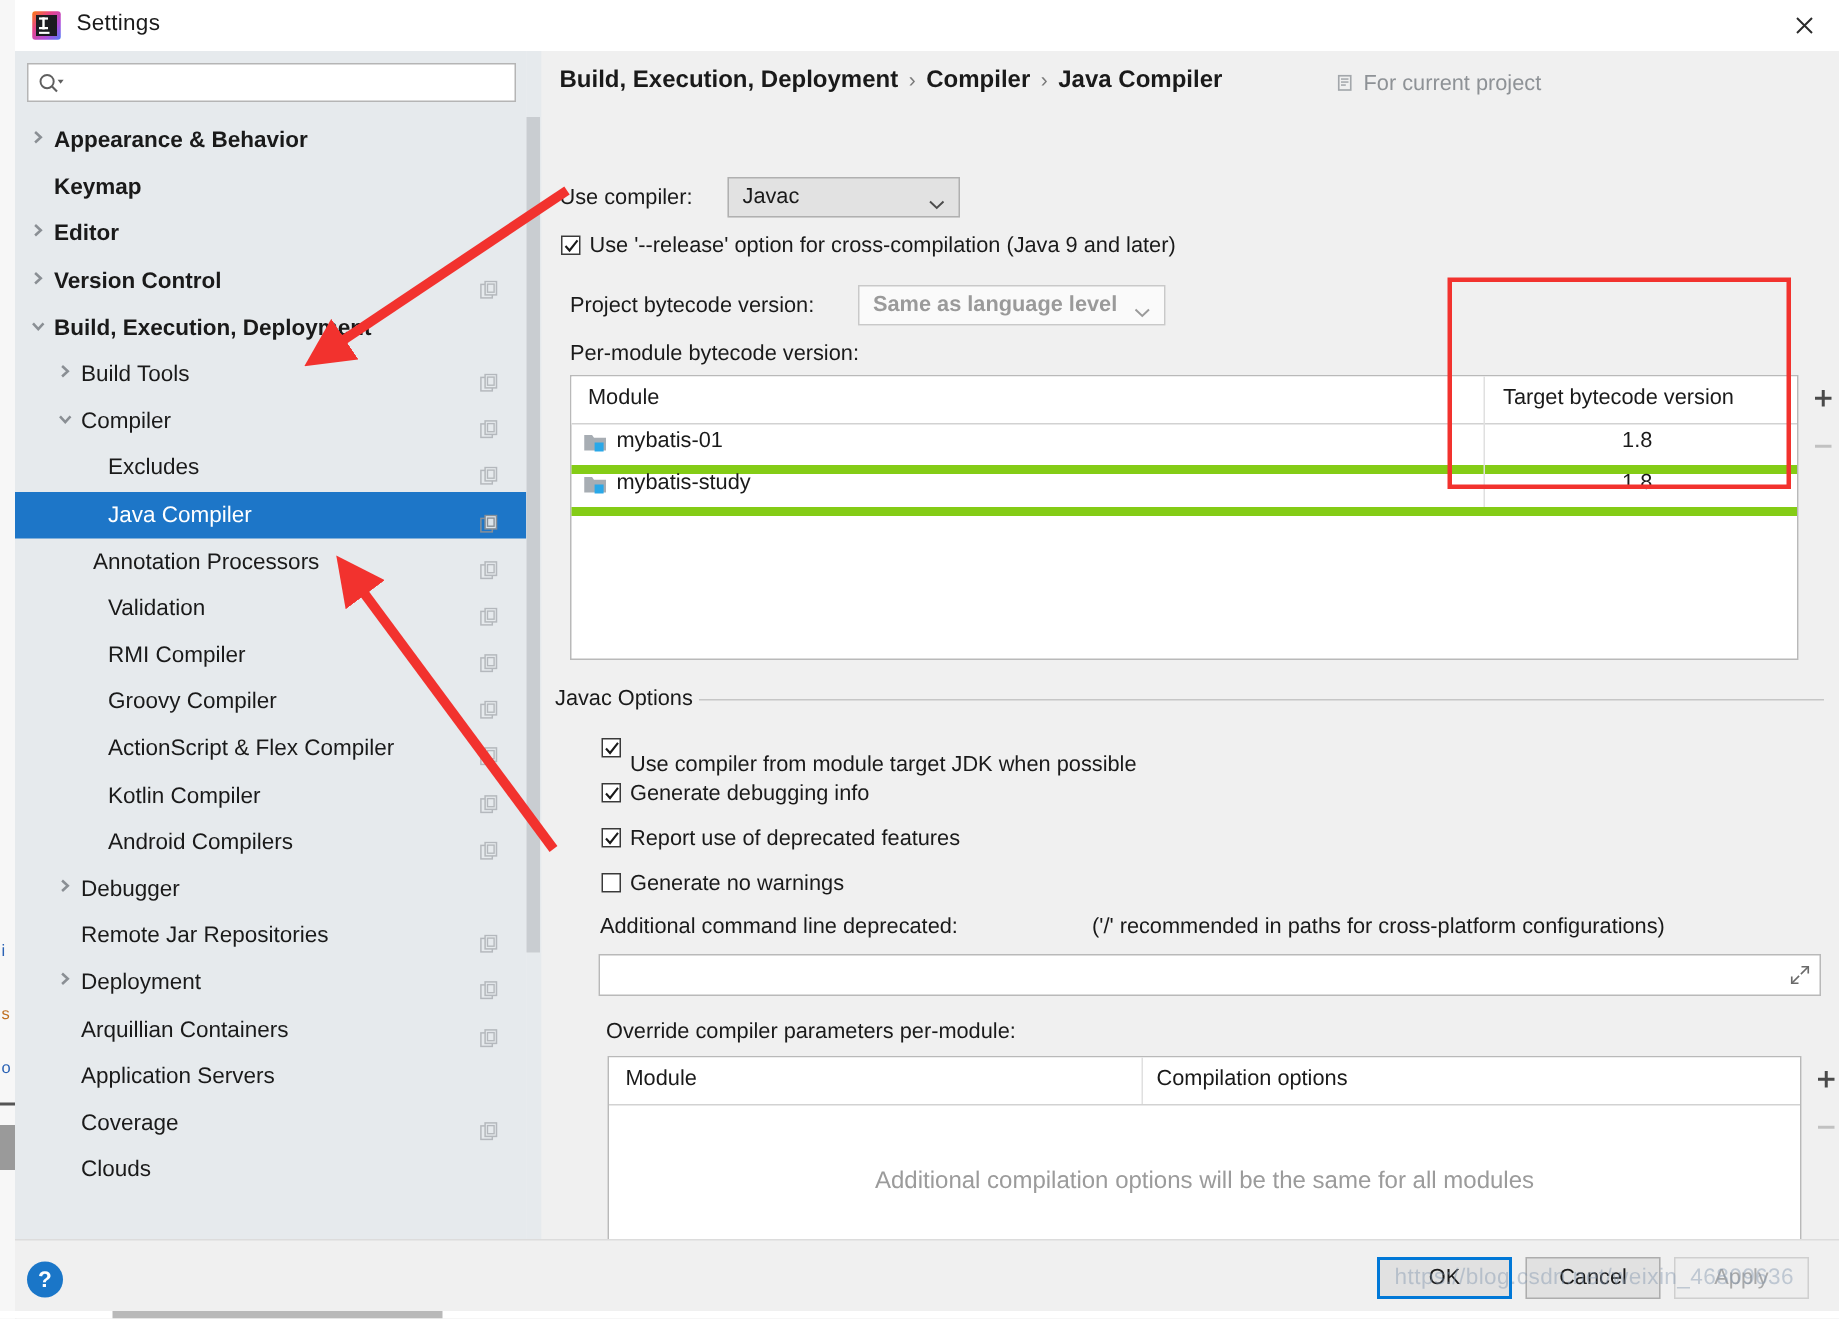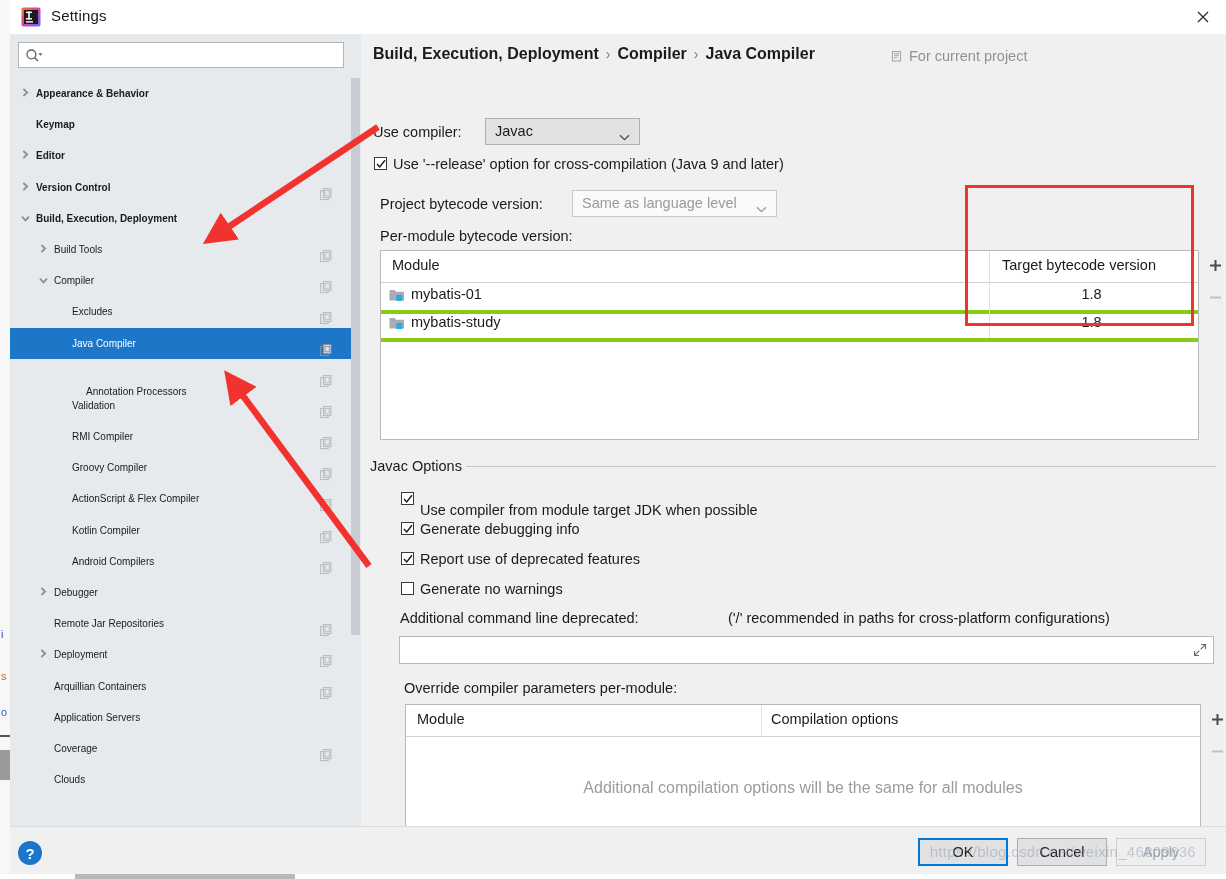--- a/index.html
+++ b/index.html
@@ -26,21 +26,21 @@
 
   
   #sidebar{position:absolute;left:0;top:34px;width:341px;height:792px;background:#e6eaed;}
   #search-wrap{position:absolute;left:8px;top:8px;width:326px;height:26px;background:#fff;border:1px solid #b5b5b5;box-sizing:border-box;}
   #search-icon{position:absolute;left:6px;top:5px;}
   #search-input{position:absolute;left:28px;top:3px;width:290px;height:20px;border:0;outline:0;background:transparent;font-family:"Liberation Sans",sans-serif;font-size:13px;color:#222;}
 
   #tree{position:absolute;left:0;top:44px;width:341px;height:748px;overflow:hidden;}
   .tree-item{position:relative;height:31.2px;line-height:31.2px;white-space:nowrap;cursor:default;}
   .tree-item .tw{position:absolute;width:14px;text-align:center;color:#8a8f94;font-size:11px;line-height:31.2px;}
-  .tree-item .lbl{position:absolute;font-size:10px;color:#1a1a1a;}
+  .tree-item .lbl{position:absolute;font-size:15px;color:#1a1a1a;}
   .tree-item.top > .lbl{font-weight:bold;}
   .tree-item.sel{background:#1d76c8;}
   .tree-item.sel .lbl{color:#ffffff;}
   .copy-icon{position:absolute;right:18px;top:9px;width:13px;height:13px;opacity:.55;}
   .tree-item.sel .copy-icon{opacity:.95;}
 
   #side-scrollbar{position:absolute;left:341px;top:34px;width:10px;height:792px;background:#e6eaed;}
   #side-thumb{position:absolute;left:341px;top:78px;width:9px;height:557px;background:#c9cdd1;}
 
   
@@ -63,21 +63,21 @@
   
   .cb{position:absolute;width:13px;height:13px;box-sizing:border-box;border:1px solid #3a3a3a;background:#fff;}
   .cb svg{position:absolute;left:0;top:0;}
   .cb-label{position:absolute;font-size:14.5px;color:#1a1a1a;white-space:nowrap;}
 
   
   .tbl{position:absolute;box-sizing:border-box;border:1px solid #b9b9b9;background:#fff;}
   .tbl .hdr{position:absolute;left:0;top:0;right:0;height:31px;border-bottom:1px solid #d2d2d2;background:#fff;}
   .tbl .hdr .h{position:absolute;top:6px;font-size:14.5px;color:#1a1a1a;white-space:nowrap;}
   .tbl .vline{position:absolute;top:0;bottom:0;width:1px;background:#e0e0e0;}
-  .trow{position:absolute;left:0;right:0;height:28px;border-bottom:4px solid #84cc16;}
+  .trow{position:absolute;left:0;right:0;height:28px;border-bottom:6px solid #84cc16;}
   .trow .mod{position:absolute;left:30px;top:4px;font-size:14.5px;color:#1a1a1a;white-space:nowrap;}
   .trow .micon{position:absolute;left:8px;top:6px;width:16px;height:14px;}
   .trow .tver{position:absolute;top:4px;font-size:14.5px;color:#1a1a1a;text-align:center;}
   .empty-msg{position:absolute;left:0;right:0;top:74px;text-align:center;font-size:16px;color:#9b9b9b;}
 
   .sidebtns{position:absolute;width:30px;box-sizing:border-box;}
   .sb{position:absolute;left:0;width:30px;height:30px;display:flex;align-items:center;justify-content:center;cursor:pointer;}
   .sb.dis{opacity:.45;}
   #javac-line{position:absolute;left:105px;top:432px;width:750px;height:1px;background:#c6c6c6;}
   #javac-title{position:absolute;left:9px;top:424px;font-size:14.5px;color:#1a1a1a;background:#f0f0f0;padding-right:6px;}
@@ -217,21 +217,21 @@
         </div>
         <div class="tree-item sel">
           <span class="lbl" style="left:62px;">Java Compiler</span>
           <span class="copy-icon"><svg width="13" height="13" viewBox="0 0 13 13">
               <rect x="0.6" y="2.6" width="7.6" height="9" fill="none" stroke="#8d9196" stroke-width="1"></rect>
               <rect x="3.4" y="0.6" width="7.6" height="9" fill="#e6eaed" stroke="#8d9196" stroke-width="1"></rect>
               <rect x="5" y="2.4" width="4.4" height="5.4" fill="none" stroke="#8d9196" stroke-width="0.9"></rect>
             </svg></span>
         </div>
         <div class="tree-item">
-          <span class="lbl" style="left:76px;margin-top:17px;">Annotation Processors</span>
+          <span class="lbl" style="left:52px;">Annotation Processors</span>
           <span class="copy-icon"><svg width="13" height="13" viewBox="0 0 13 13">
               <rect x="0.6" y="2.6" width="7.6" height="9" fill="none" stroke="#8d9196" stroke-width="1"></rect>
               <rect x="3.4" y="0.6" width="7.6" height="9" fill="#e6eaed" stroke="#8d9196" stroke-width="1"></rect>
               <rect x="5" y="2.4" width="4.4" height="5.4" fill="none" stroke="#8d9196" stroke-width="0.9"></rect>
             </svg></span>
         </div>
         <div class="tree-item">
           <span class="lbl" style="left:62px;">Validation</span>
           <span class="copy-icon"><svg width="13" height="13" viewBox="0 0 13 13">
               <rect x="0.6" y="2.6" width="7.6" height="9" fill="none" stroke="#8d9196" stroke-width="1"></rect>
@@ -359,21 +359,21 @@
     </div>
 
     <div class="cb" style="left:13px;top:123px;">
       <svg width="12" height="12" viewBox="0 0 12 12">
           <path d="M2 6 L4.7 9 L10 2.3" fill="none" stroke="#1a1a1a" stroke-width="1.4"></path>
         </svg>
     </div>
     <div class="cb-label" style="left:32px;top:122px;">Use '--release' option for cross-compilation (Java 9 and later)</div>
 
     <div class="lbl-plain" style="left:19px;top:162px;">Project bytecode version:</div>
-    <div class="combo disabled" style="left:211px;top:156px;width:205px;">
+    <div class="combo disabled" style="left:211px;top:156px;width:205px;font-weight:bold;">
       <span class="val">Same as language level</span>
       <span class="arr">
         <svg width="11" height="7" viewBox="0 0 11 7">
             <path d="M1 1.3 L5.5 5.6 L10 1.3" fill="none" stroke="#9a9a9a" stroke-width="1.3"></path>
           </svg>
       </span>
     </div>
 
     <div class="lbl-plain" style="left:19px;top:194px;">Per-module bytecode version:</div>
 

